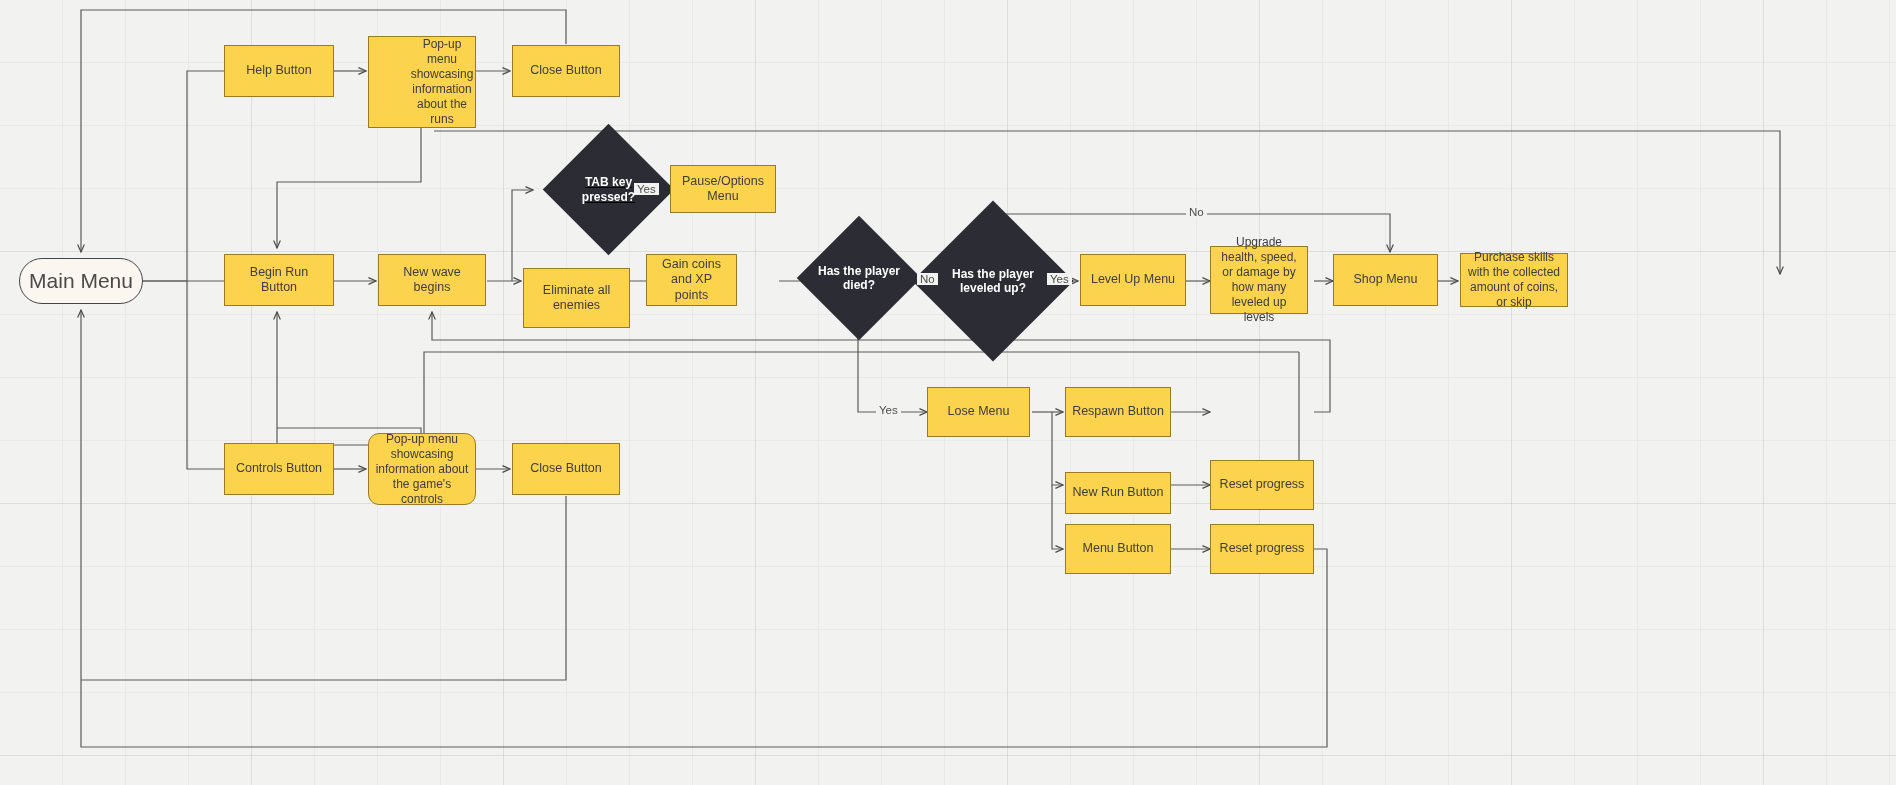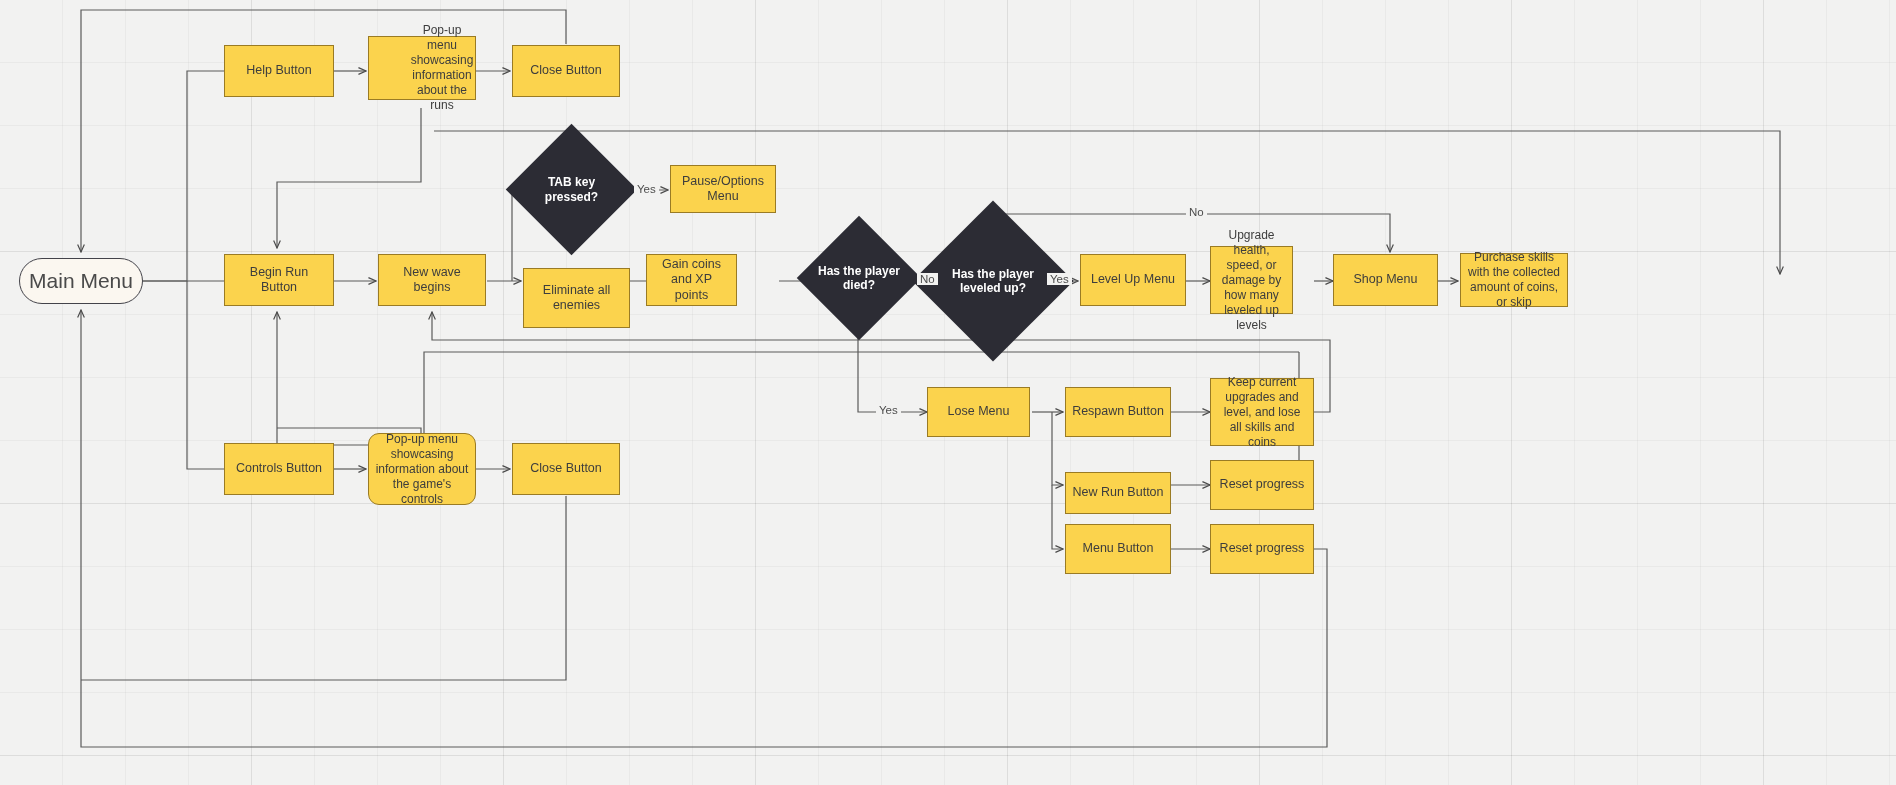--- a/index.html
+++ b/index.html
@@ -156,37 +156,37 @@
   </svg>
 
   <div class="node stadium" style="left:19px;top:258px;width:124px;height:46px;">
     <span>Main Menu</span>
   </div>
 
   <div class="node box" style="left:224px;top:45px;width:110px;height:52px;">
     <span>Help Button</span>
   </div>
 
-  <div class="node box multi" style="left:368px;top:36px;width:108px;height:64px;padding-left:46px;">
+  <div class="node box multi" style="left:368px;top:36px;width:108px;height:92px;padding-left:46px;">
     <span>Pop-up menu showcasing information about the runs</span>
   </div>
 
   <div class="node box" style="left:512px;top:45px;width:108px;height:52px;">
     <span>Close Button</span>
   </div>
 
   <div class="node box" style="left:224px;top:254px;width:110px;height:52px;">
     <span>Begin Run Button</span>
   </div>
 
   <div class="node box" style="left:378px;top:254px;width:108px;height:52px;">
     <span>New wave begins</span>
   </div>
 
-  <div class="node diamond" style="left:525px;top:143px;width:93px;height:93px;">
+  <div class="node diamond" style="left:562px;top:143px;width:93px;height:93px;text-decoration:underline;">
     <span class="dshape"></span>
     <span class="dtext">TAB key pressed?</span>
   </div>
 
   <div class="node box" style="left:670px;top:165px;width:106px;height:48px;">
     <span>Pause/Options Menu</span>
   </div>
 
   <div class="node box" style="left:523px;top:268px;width:107px;height:60px;">
     <span>Eliminate all enemies</span>
@@ -203,43 +203,40 @@
 
   <div class="node diamond" style="left:936px;top:224px;width:114px;height:114px;">
     <span class="dshape"></span>
     <span class="dtext">Has the player leveled up?</span>
   </div>
 
   <div class="node box" style="left:1080px;top:254px;width:106px;height:52px;">
     <span>Level Up Menu</span>
   </div>
 
-  <div class="node box multi" style="left:1210px;top:246px;width:83px;height:68px;">
+  <div class="node box multi" style="left:1210px;top:246px;width:98px;height:68px;">
     <span>Upgrade health, speed, or damage by how many leveled up levels</span>
   </div>
 
   <div class="node box" style="left:1333px;top:254px;width:105px;height:52px;">
     <span>Shop Menu</span>
   </div>
 
   <div class="node box multi" style="left:1460px;top:253px;width:108px;height:54px;">
     <span>Purchase skills with the collected amount of coins, or skip</span>
   </div>
 
   <div class="node box" style="left:927px;top:387px;width:103px;height:50px;">
     <span>Lose Menu</span>
   </div>
 
   <div class="node box" style="left:1065px;top:387px;width:106px;height:50px;">
     <span>Respawn Button</span>
   </div>
 
-  <div class="node box multi" style="left:1210px;top:378px;width:104px;height:68px;">
-    <span>Keep current upgrades and level, and lose all skills and coins</span>
-  </div>
 
   <div class="node box" style="left:1065px;top:472px;width:106px;height:42px;">
     <span>New Run Button</span>
   </div>
 
   <div class="node box" style="left:1210px;top:460px;width:104px;height:50px;">
     <span>Reset progress</span>
   </div>
 
   <div class="node box" style="left:1065px;top:524px;width:106px;height:50px;">

